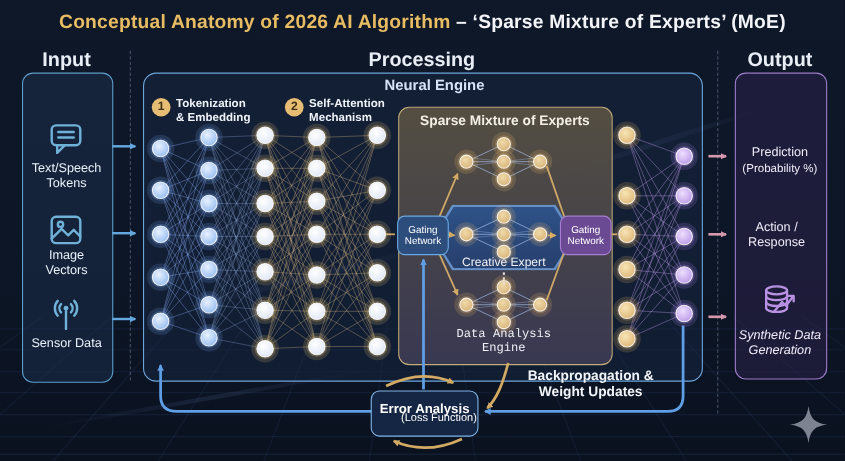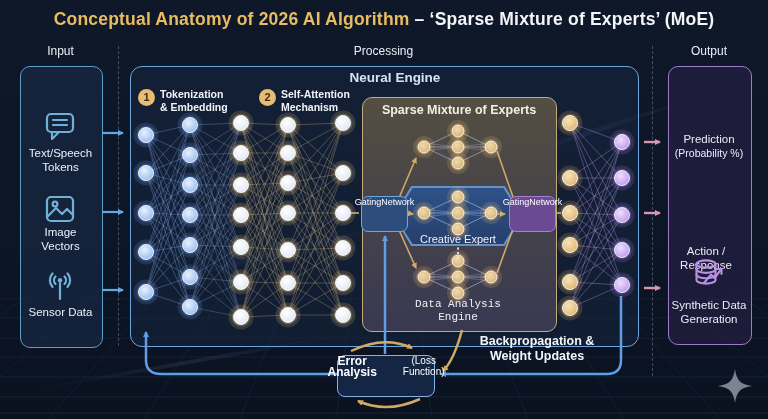--- a/index.html
+++ b/index.html
@@ -20,29 +20,29 @@
   .hex-outer{position:absolute;z-index:3;left:393px;top:186px;width:130px;height:60px;background:#6590c8;
     clip-path:polygon(0% 50%,14% 0%,86% 0%,100% 50%,86% 100%,14% 100%);}
   .hex-inner{position:absolute;left:2px;top:2px;width:126px;height:56px;background:linear-gradient(180deg,#2e5288,#273f6c);
     clip-path:polygon(0% 50%,14% 0%,86% 0%,100% 50%,86% 100%,14% 100%);}
   
   .txt{position:absolute;z-index:6;line-height:1.2;}
   .center{text-align:center;}
   .title{left:0;top:9px;width:768px;font-size:17.5px;font-weight:bold;letter-spacing:.2px;}
   .title .gold{color:#e8bc62;}
   .title .white{color:#f2f4f8;}
-  .section-label{font-size:12px;font-weight:normal;color:#e9eef6;text-align:center;}
+  .section-label{font-size:18px;font-weight:bold;color:#e9eef6;text-align:center;}
   .engine-title{left:330px;top:70px;width:130px;font-size:13.5px;font-weight:600;color:#d6e3f6;}
   .badge{position:absolute;z-index:6;width:17px;height:17px;border-radius:50%;background:#e6bd72;color:#3c2f15;
     font-size:11px;font-weight:bold;text-align:center;line-height:17px;}
   .step-label{font-size:10.5px;font-weight:600;line-height:12.5px;color:#f0f4fa;}
   .moe-title{left:368px;top:103px;width:182px;font-size:12.5px;font-weight:600;color:#f3efe6;}
   .expert-label{font-size:11px;color:#eef0f6;line-height:12.5px;}
   .dots{font-size:13px;font-weight:bold;color:#e8e4da;letter-spacing:0;}
-  .chip{position:absolute;z-index:6;border-radius:7px;display:flex;justify-content:center;
+  .chip{position:absolute;z-index:6;border-radius:7px;display:flex;flex-direction:column;justify-content:center;
     text-align:center;font-size:9px;line-height:10.5px;color:#fff;}
   #gating-left{left:361px;top:196px;width:45px;height:34px;border:1.5px solid #6aa9e0;background:#2d4d7d;}
   #gating-right{left:509px;top:196px;width:45px;height:34px;border:1.5px solid #a77fd0;background:#6a4a92;}
   #error-box{left:337px;top:355px;width:96px;height:40px;border:1.5px solid #7fb3e8;background:rgba(22,40,70,.93);border-radius:8px;}
   #error-box .l1{font-size:12px;font-weight:600;}
   #error-box .l2{font-size:10px;margin-left:26px;}
   .backprop{left:462px;top:334px;width:150px;font-size:12.5px;font-weight:600;color:#f2f5fa;line-height:15px;}
   .io-label{font-size:11.5px;line-height:13.5px;color:#e9f1fa;}
   .out-label{color:#efeaf8;}
   .sub{font-size:10.5px;}
@@ -172,35 +172,35 @@
   </div>
   <div class="txt backprop center">
     <div>Backpropagation &amp;</div>
     <div>Weight Updates</div>
   </div>
 
   <div class="txt io-label out-label center" style="left:668px;top:133px;width:82px;">
     <div>Prediction</div>
     <div class="sub">(Probability %)</div>
   </div>
-  <div class="txt io-label out-label center" style="left:668px;top:201px;width:76px;margin-top:44px;">
+  <div class="txt io-label out-label center" style="left:668px;top:201px;width:76px;">
     <div>Action /</div>
     <div>Response</div>
   </div>
   <svg class="icon" style="left:691px;top:256px;" width="36" height="38" viewBox="0 0 36 38">
     <g fill="none" stroke="#b891e2" stroke-width="2.1" stroke-linecap="round" stroke-linejoin="round">
       <ellipse cx="15" cy="8" rx="9.5" ry="3.6"></ellipse>
       <path d="M5.5,8 V24 A9.5,3.6 0 0 0 24.5,24 V8"></path>
       <path d="M5.5,13.3 A9.5,3.6 0 0 0 24.5,13.3"></path>
       <path d="M5.5,18.6 A9.5,3.6 0 0 0 24.5,18.6"></path>
       <path d="M13,27 L20,18.5 L23.5,22 L30,13.5"></path>
       <path d="M25.5,13 H30.5 V18"></path>
     </g>
   </svg>
-  <div class="txt io-label out-label center" style="left:664px;top:299px;width:90px;">
+  <div class="txt io-label out-label center" style="left:664px;top:299px;width:90px;font-style:italic;">
     <div>Synthetic Data</div>
     <div>Generation</div>
   </div>
 
   <svg class="icon" style="left:713px;top:364px;z-index:2;" width="44" height="44" viewBox="-22 -22 44 44">
     <path d="M0,-17 C1.6,-5.5 5.5,-1.6 17,0 C5.5,1.6 1.6,5.5 0,17 C-1.6,5.5 -5.5,1.6 -17,0 C-5.5,-1.6 -1.6,-5.5 0,-17 Z" fill="#8d93a0" opacity="0.88"></path>
   </svg>
 
   <svg id="wires" class="layer" width="768" height="419" viewBox="0 0 768 419">
       <defs>

